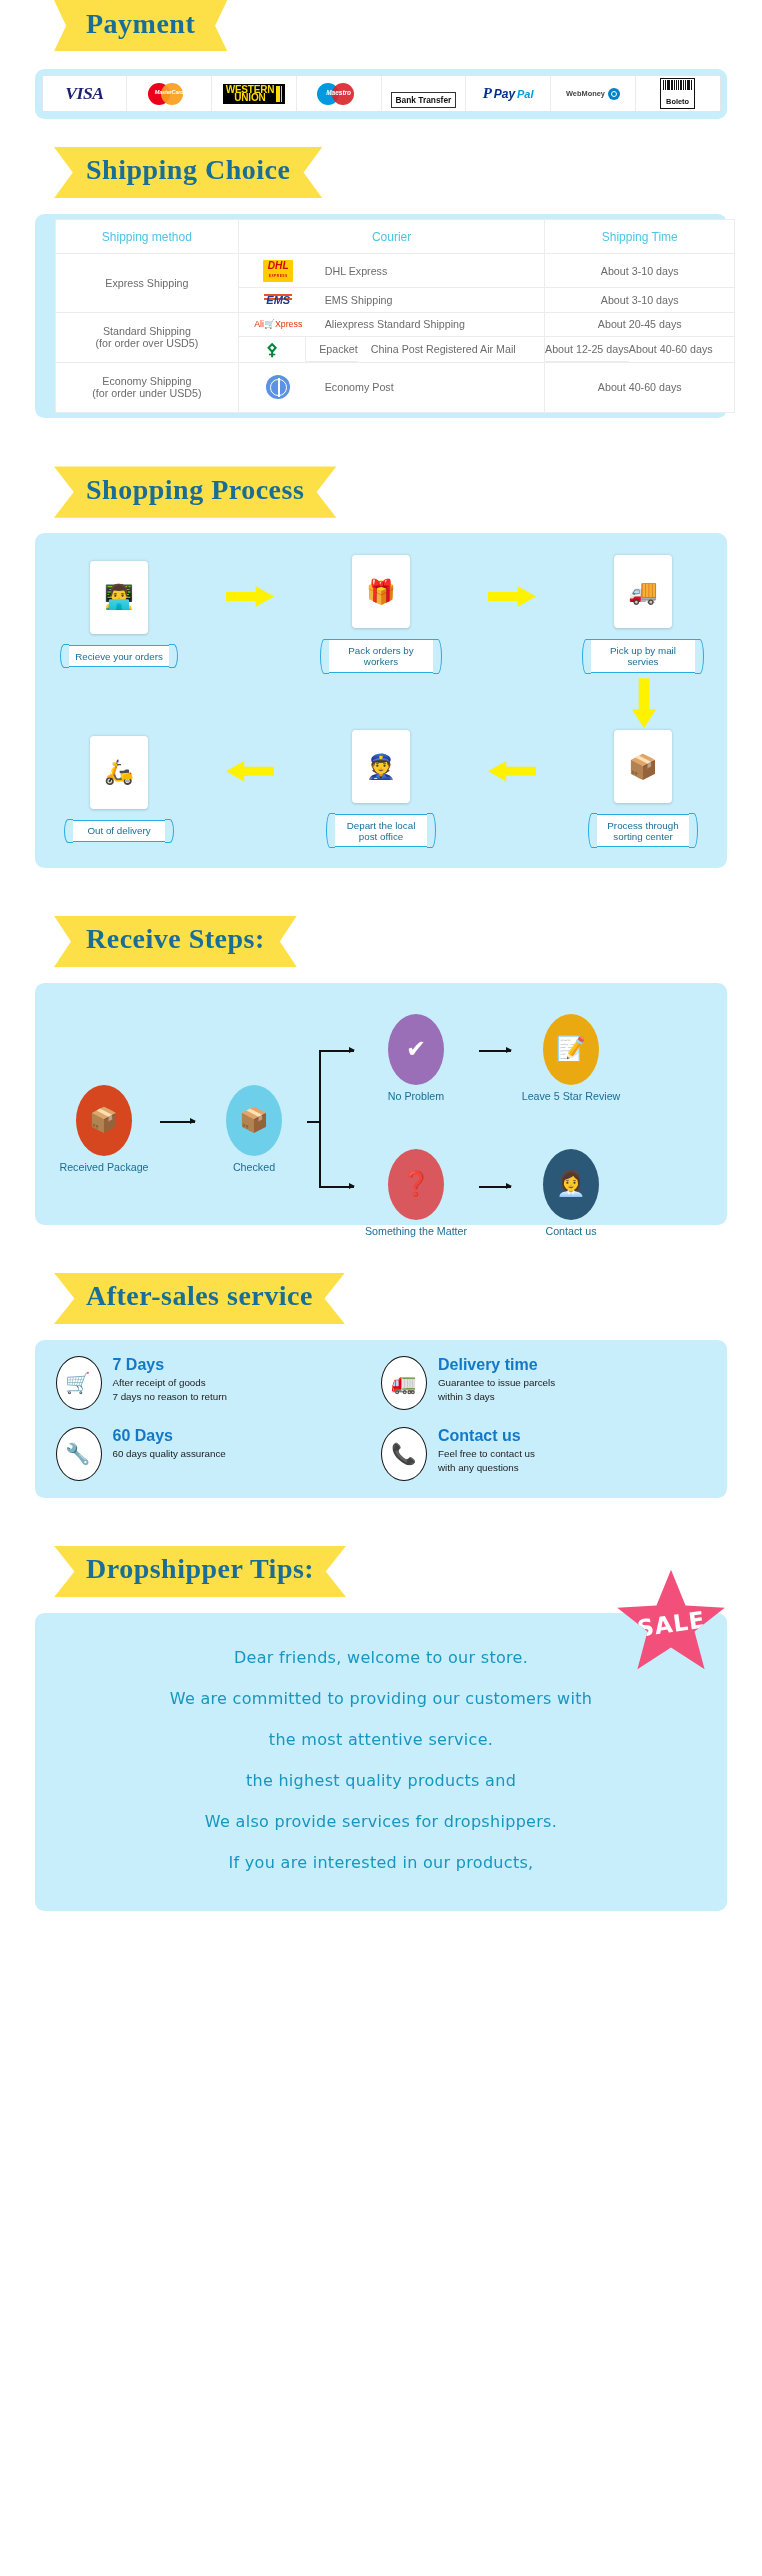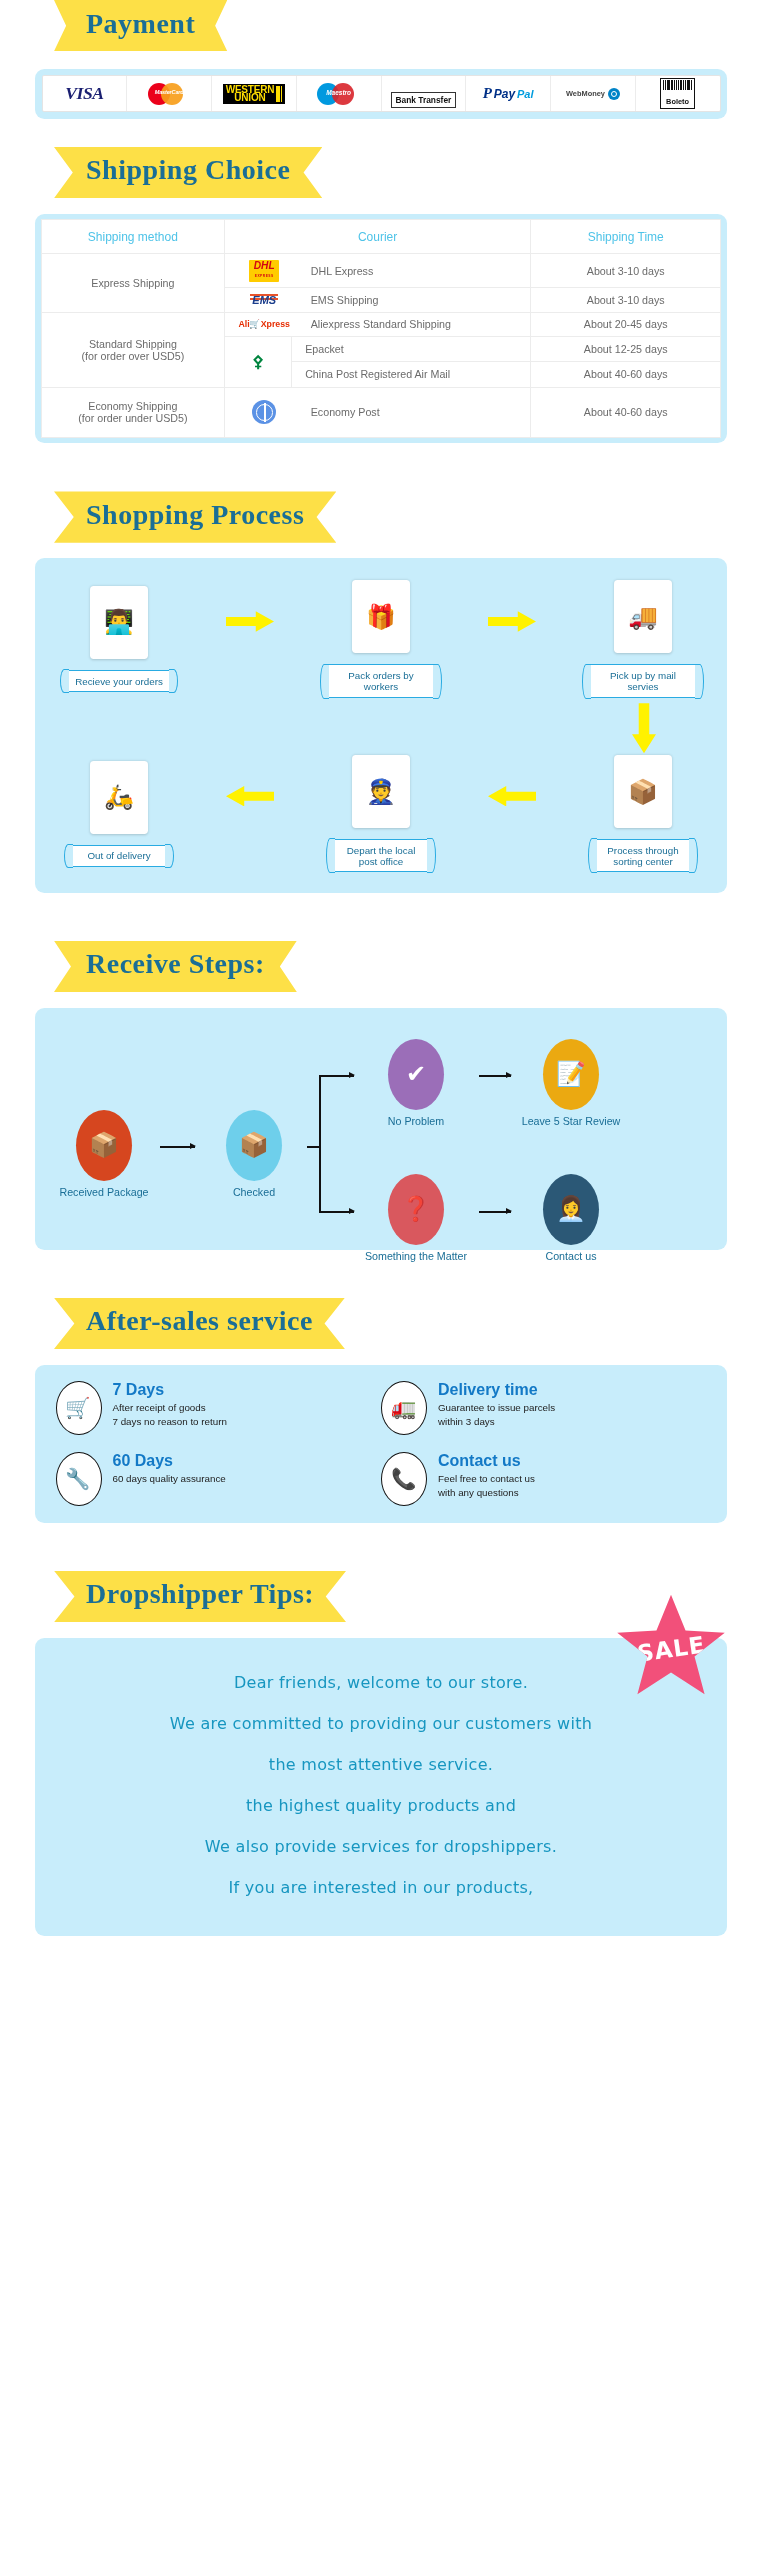--- a/index.html
+++ b/index.html
@@ -74,43 +74,43 @@
   .wm .globe::after{content:"";position:absolute;inset:2.8px;border-radius:50%;border:1.1px solid #fff;}
   .bol { border:0.9px solid #111; padding:0.9px 1.9px; text-align:center;}
   .bol .bars{display:flex;gap:0.9px;justify-content:center;}
   .bol .bars i{display:block;width:0.9px;height:10.2px;background:#111;}
   .bol .bars i:nth-child(3n){width:1.9px;}
   .bol .bars i:nth-child(5n){height:10.2px;width:1.4px;}
   .bol .lb{font-size:7.4px;font-weight:700;color:#111;line-height:8.4px;}
 
   
   #ship-panel { padding:5.6px; }
-  table.ship { width:100%; border-collapse:collapse; background:#fff; }
+  table.ship { width:100%; border-collapse:collapse; background:#fff;margin-left:14px; }
   table.ship th, table.ship td {
     border:0.9px solid #ececec; color:#6b6b6b; font-size:10.7px;
     text-align:center; vertical-align:middle; padding:5.6px 3.7px; font-weight:400;
   }
   table.ship th { color:#4EC3E8; font-size:12px; padding:9.3px 3.7px; }
   .courier-cell { text-align:left !important; padding-left:5.6px !important; }
   .courier-flex { display:flex; align-items:center; }
   .logo-box { width:67px; min-width:67px; display:flex; align-items:center; justify-content:center;}
   .courier-name { padding-left:13px; color:#6b6b6b; font-size:10.7px;}
   .lg-dhl { background:#FFCC00; color:#D40511; font-style:italic; font-weight:700;
     font-size:10.2px; padding:0.9px 4.6px; line-height:10.2px; text-align:center; border-radius:0.9px;}
   .lg-dhl small{display:block;font-size:3.3px;letter-spacing:0.5px;font-style:normal;}
   .lg-ems { font-style:italic; font-weight:700; font-size:11px; color:#1B3E8C;
     background:linear-gradient(#E8532B 0 18%, #fff 18% 30%, #E8532B 30% 48%, #fff 48% 100%);
     padding:0 1.9px;}
-  .lg-ali { font-weight:700; font-size:8.8px; color:#E62E04; white-space:nowrap;}
+  .lg-ali { font-weight:400; font-size:8.8px; color:#E62E04; white-space:nowrap;}
   .lg-ali em{font-style:normal;color:#FF6A00;}
   .lg-cp { color:#00853F; font-weight:700; font-size:16px; font-family:"Liberation Serif",serif;}
   .lg-un { width:24px; height:24px; border-radius:50%; background:#5B92E5; position:relative;}
   .lg-un::after{content:"";position:absolute;inset:3.7px;border-radius:50%;border:1.4px solid #fff;}
   .lg-un::before{content:"";position:absolute;left:50%;top:2.8px;bottom:2.8px;width:1.4px;background:#fff;}
-  .sub-rows { display:flex; flex-direction:column; width:100%;text-align:center; }
+  .sub-rows { display:flex; flex-direction:row; width:100%;text-align:center; }
   .sub-row { display:flex; align-items:center; border-bottom:0.9px solid #ececec; height:25px;}
   .sub-row:last-child { border-bottom:none; }
 
   
   #process-panel { padding:22px 28px 20.5px; }
   .proc-row { display:flex; align-items:center; justify-content:space-between; }
   .proc-item { width:112px; display:flex; flex-direction:column; align-items:center;}
   .proc-card {
     width:58px; height:73px; background:#fff; border-radius:3.7px;
     box-shadow:0 0.9px 2.8px rgba(0,0,0,.18);

